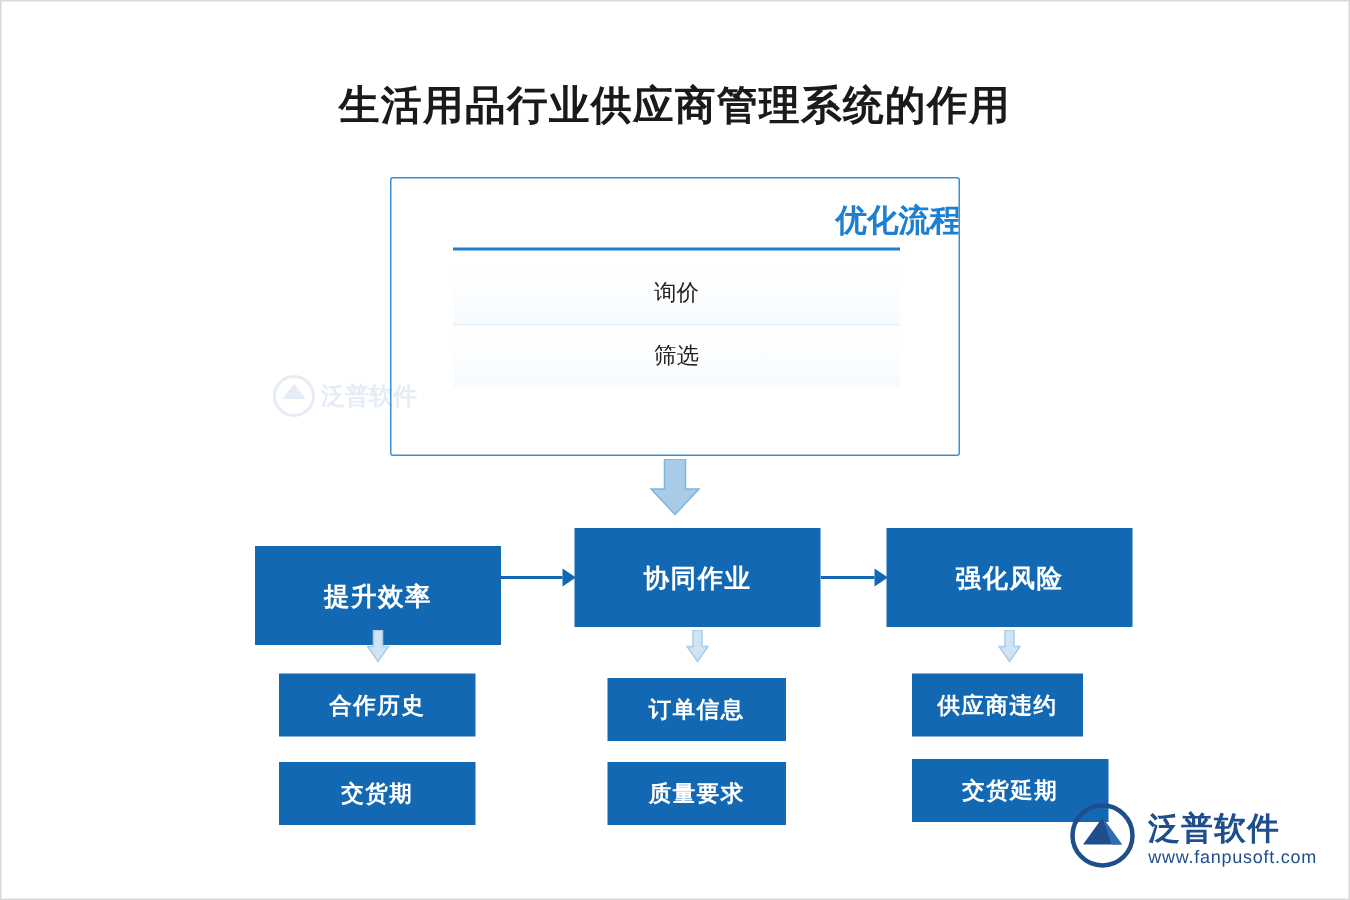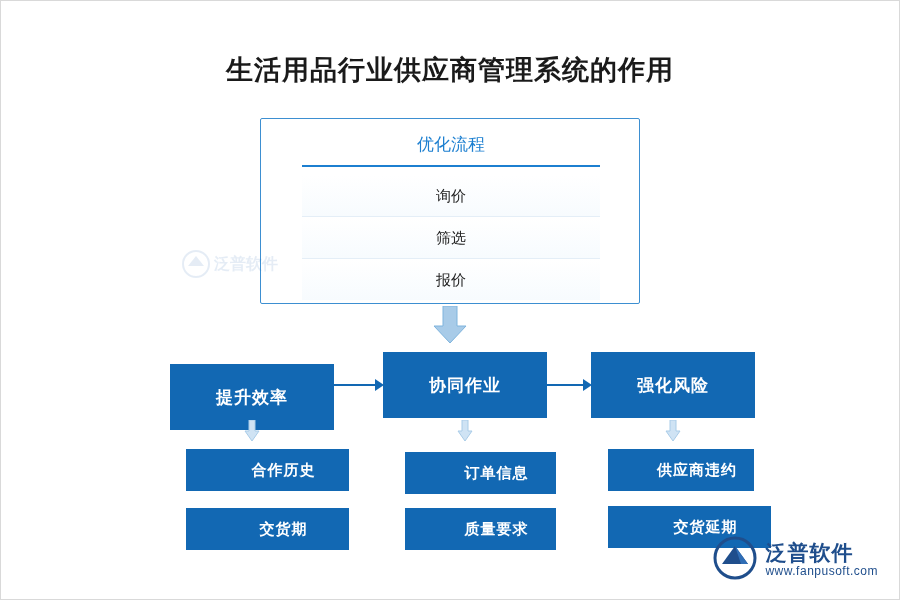--- a/index.html
+++ b/index.html
@@ -45,24 +45,24 @@
     box-sizing: border-box;
     background: #ffffff;
     border-radius: 2px;
     overflow: hidden;
   }
   .card-title {
     position: absolute;
     top: 14px;
     left: 0;
     width: 380px;
-    text-align: center;
+    text-align: right;
     color: #1c7fd0;
-    font-size: 17px;
-    font-weight: normal;
+    font-size: 21px;
+    font-weight: bold;
   }
   .card-title-rule {
     position: absolute;
     top: 46px;
     left: 41px;
     width: 298px;
     height: 2px;
     background: #1c7fd0;
   }
   .card-rows {
@@ -144,21 +144,20 @@
     position: absolute;
     height: 42px;
     background: #1268b3;
     color: #ffffff;
     font-size: 15px;
     font-weight: bold;
     display: flex;
     align-items: center;
     justify-content: center;
     letter-spacing: 1px;
-    padding-left: 32px;
   }
   .sbox.c1r1 { left: 186px; top: 449px; width: 131px; }
   .sbox.c1r2 { left: 186px; top: 508px; width: 131px; }
   .sbox.c2r1 { left: 405px; top: 452px; width: 119px; }
   .sbox.c2r2 { left: 405px; top: 508px; width: 119px; }
   .sbox.c3r1 { left: 608px; top: 449px; width: 114px; }
   .sbox.c3r2 { left: 608px; top: 506px; width: 131px; }
 
   
   .brand {
@@ -192,21 +191,20 @@
 <div class="page-border"></div>
 
 <div class="title">生活用品行业供应商管理系统的作用</div>
 
 <div class="card">
   <div class="card-title">优化流程</div>
   <div class="card-title-rule"></div>
   <div class="card-rows">
     <div class="card-row">询价</div>
     <div class="card-row">筛选</div>
-    <div class="card-row">报价</div>
   </div>
 </div>
 
 <div class="card-watermark">
   <svg width="28" height="28" viewBox="0 0 28 28">
     <circle cx="14" cy="14" r="13" fill="none" stroke="#2f6db5" stroke-width="2"></circle>
     <path d="M6 16 L14 6 L22 16 Z" fill="#2f6db5"></path>
   </svg>
   <span style="font-size:16px;color:#2f6db5;font-weight:bold;">泛普软件</span>
 </div>

